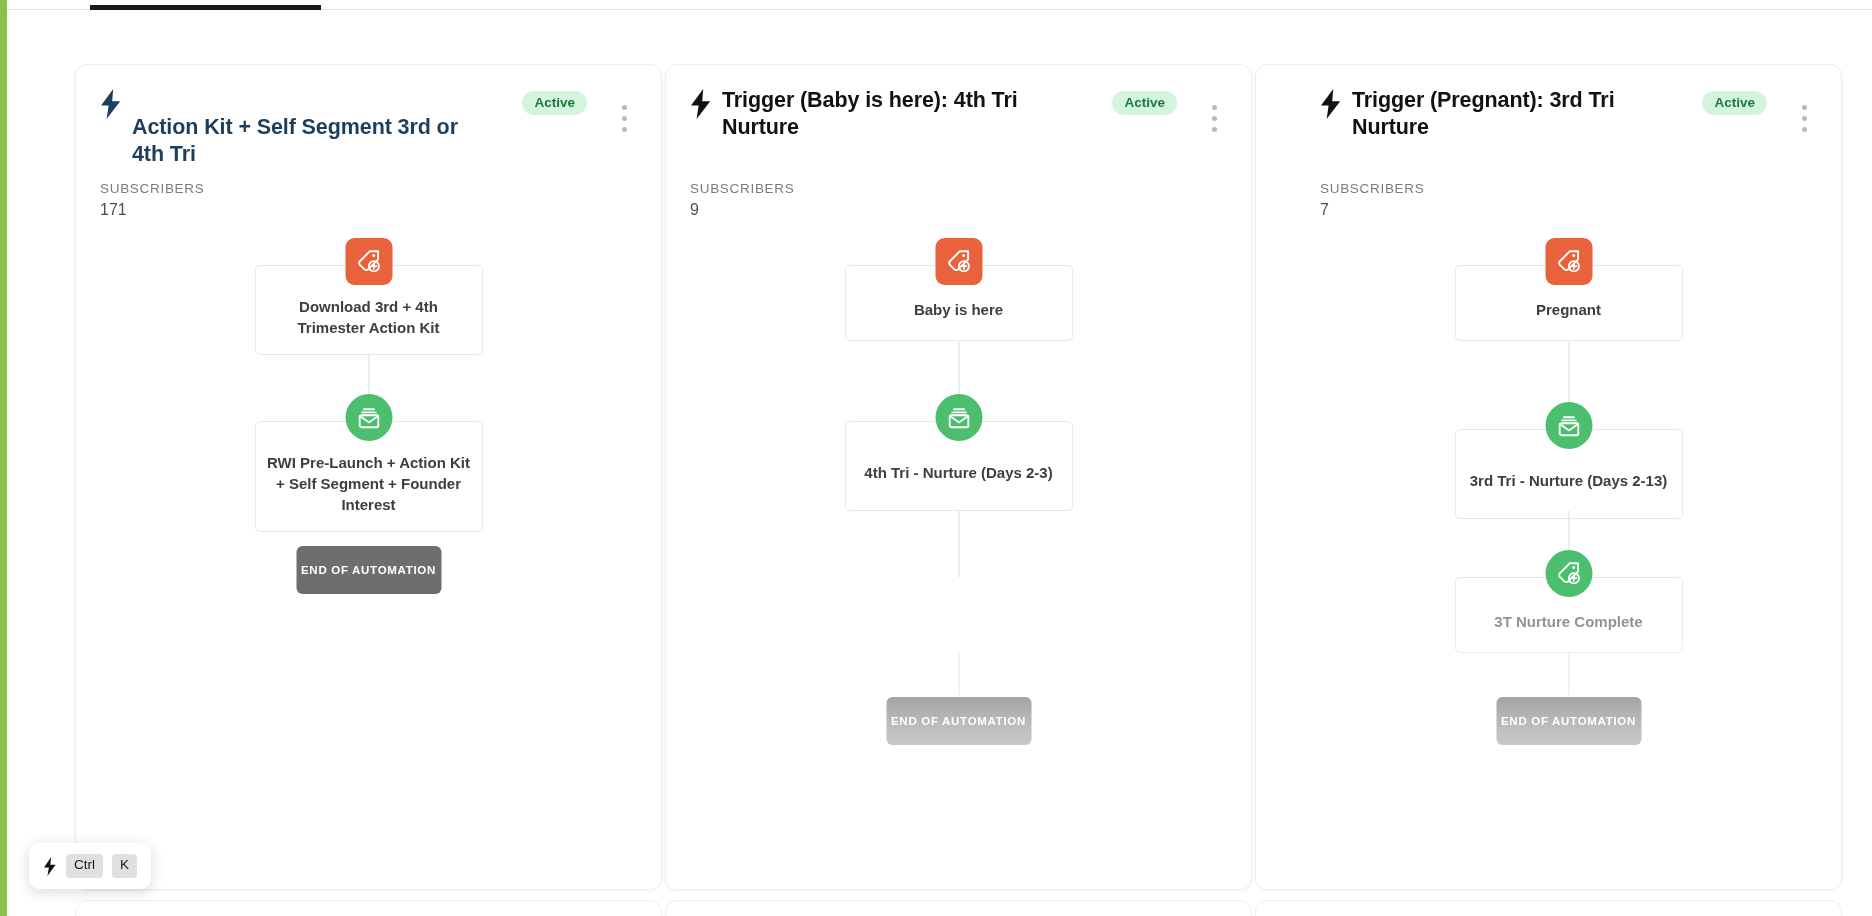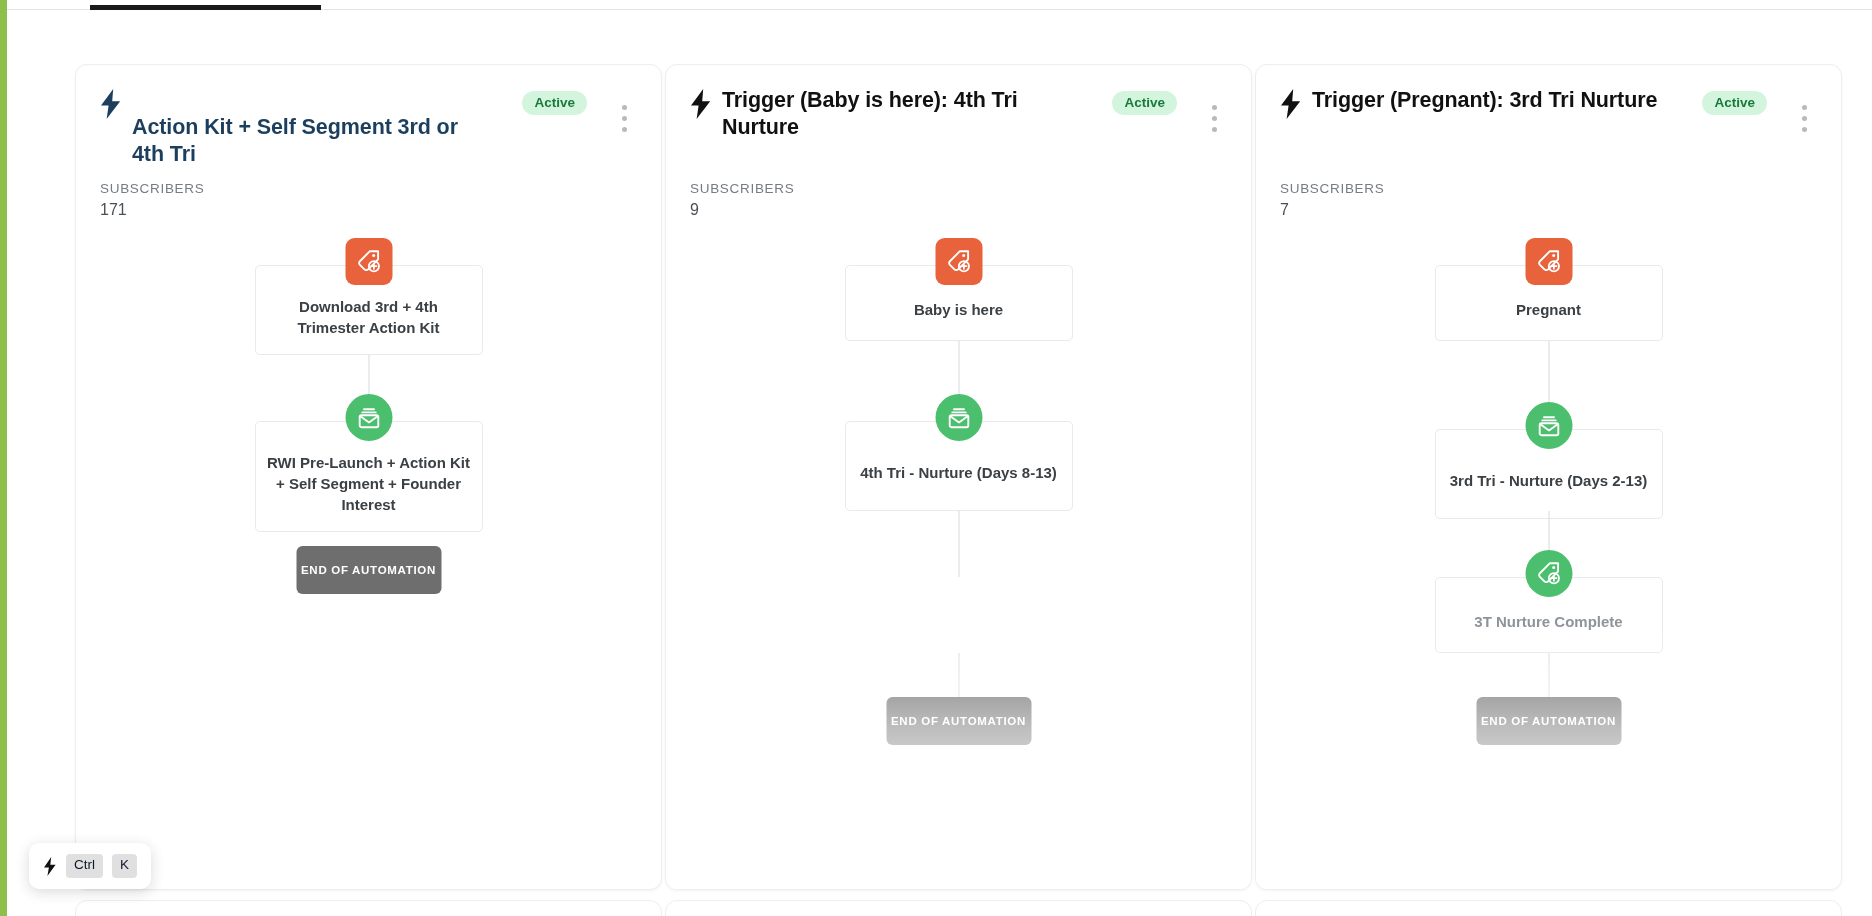--- a/index.html
+++ b/index.html
@@ -58,21 +58,21 @@
     width: 587px;
     height: 826px;
     background: #ffffff;
     border: 1px solid #eceef0;
     border-radius: 12px;
     box-shadow: 0 1px 3px rgba(16,24,40,0.05);
     overflow: hidden;
   }
   .automation-card.col1 { left: 75px; }
   .automation-card.col2 { left: 665px; }
-  .automation-card.col3 { left: 1255px; }
+  .automation-card.col3 { left: 1255px; padding-left: 40px; }
 
   
   .next-card {
     position: absolute;
     top: 886px;
     width: 587px;
     height: 40px;
     background: #ffffff;
     border: 1px solid #eceef0;
     border-radius: 12px;
@@ -390,21 +390,21 @@
             <div class="connector" style="top:76px;height:80px;"></div>
             <div class="node-wrap" style="top:156px;">
               <div class="node-card wide" style="min-height:90px;">
                 <div class="node-badge circle">
                   <svg width="25" height="24" viewBox="0 0 25 24" xmlns="http://www.w3.org/2000/svg">
                     <path d="M7.5 3.2 H17.5 M5.8 6.4 H19.2" stroke="#ffffff" stroke-width="1.9" stroke-linecap="round"></path>
                     <rect x="3.2" y="9.2" width="18.6" height="12" rx="1.7" fill="none" stroke="#ffffff" stroke-width="1.9"></rect>
                     <path d="M3.9 10.3 L12.5 16.4 L21.1 10.3" fill="none" stroke="#ffffff" stroke-width="1.9" stroke-linecap="round" stroke-linejoin="round"></path>
                   </svg>
                 </div>
-                <div class="node-label">4th Tri - Nurture (Days 8-13)</div>
+                <div class="node-label">4th Tri - Nurture (Days 2-3)</div>
               </div>
             </div>
             <div class="connector" style="top:246px;height:66px;"></div>
             <div class="connector" style="top:388px;height:44px;"></div>
             <div class="end-box" style="top:432px;">
               <span class="end-label">END OF AUTOMATION</span>
             </div>
           </div>
         </div>
         <div class="fade-mask"></div>

